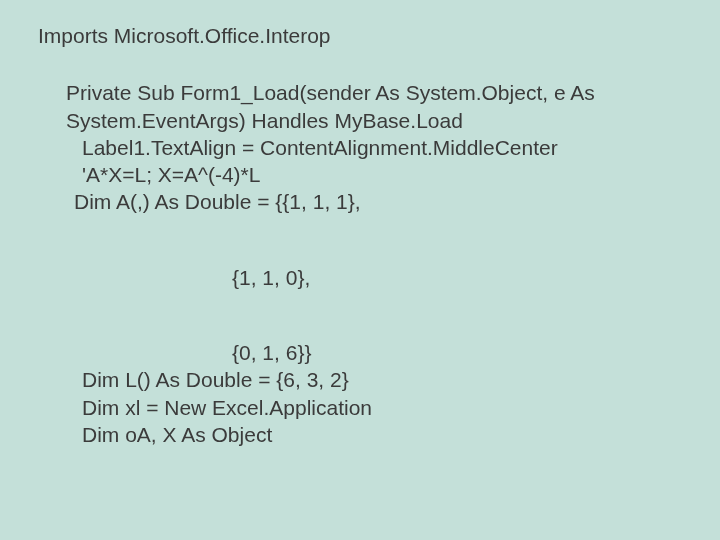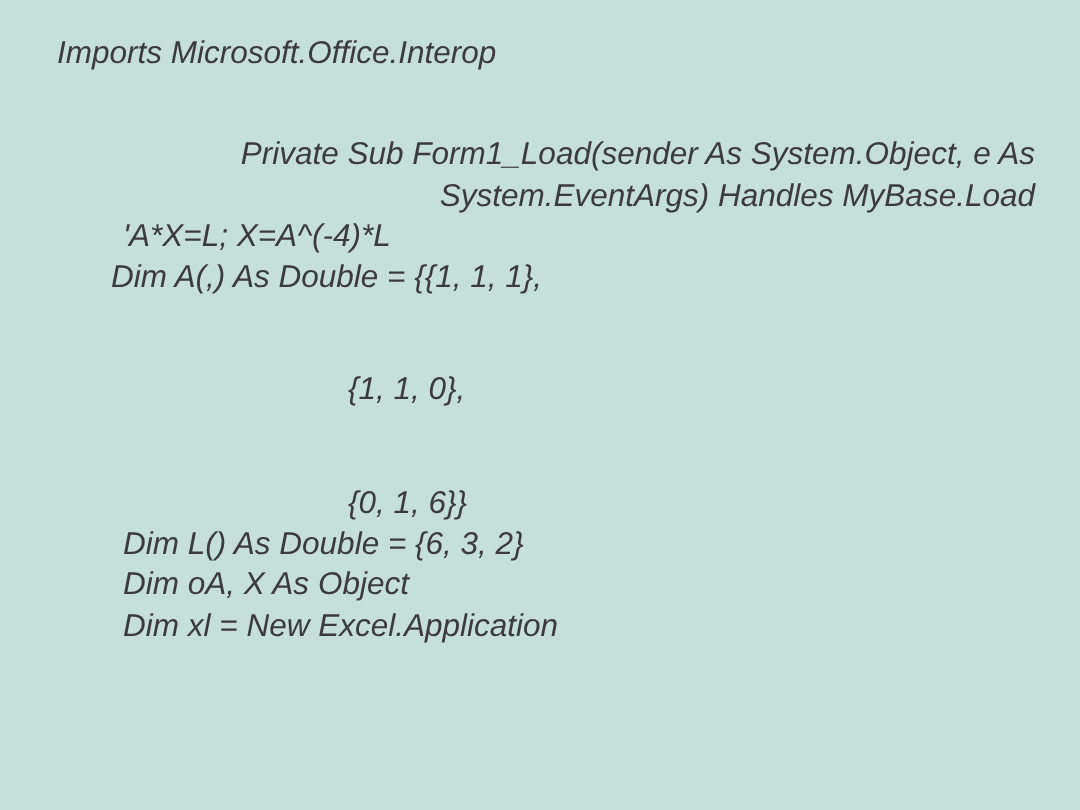--- a/index.html
+++ b/index.html
@@ -9,39 +9,39 @@
     height: 540px;
     background: #c4e0d9;
     font-family: Arial, Helvetica, sans-serif;
     font-size: 21px;
     color: #3b3b3b;
     line-height: 1.3;
     overflow: hidden;
   }
   .slide {
     padding: 22px 30px 0 38px;
-    font-style: italic;
   }
   .code-line {
     white-space: pre;
     margin: 0;
   }
   .ind0 { padding-left: 0; }
-  .ind1 { padding-left: 28px; margin-top: 40px; text-align: right;}
+  .ind1 { padding-left: 28px; margin-top: 30px;}
   .ind1w { padding-left: 28px; white-space: normal; }
   .ind2 { padding-left: 44px; }
   .ind2a { padding-left: 36px; }
   .ind3 { padding-left: 194px; margin-top: 48px; }
 </style>
 </head>
 <body>
 
 <div class="slide">
   <p class="code-line ind0">Imports Microsoft.Office.Interop</p>
   <p class="code-line ind1w ind1">Private Sub Form1_Load(sender As System.Object, e As System.EventArgs) Handles MyBase.Load</p>
+  <p class="code-line ind2">Label1.TextAlign = ContentAlignment.MiddleCenter</p>
   <p class="code-line ind2">'A*X=L; X=A^(-4)*L</p>
   <p class="code-line ind2a">Dim A(,) As Double = {{1, 1, 1},</p>
   <p class="code-line ind3">{1, 1, 0},</p>
   <p class="code-line ind3">{0, 1, 6}}</p>
   <p class="code-line ind2">Dim L() As Double = {6, 3, 2}</p>
+  <p class="code-line ind2">Dim xl = New Excel.Application</p>
   <p class="code-line ind2">Dim oA, X As Object</p>
-  <p class="code-line ind2">Dim xl = New Excel.Application</p>
 </div>
 
 </body></html>

